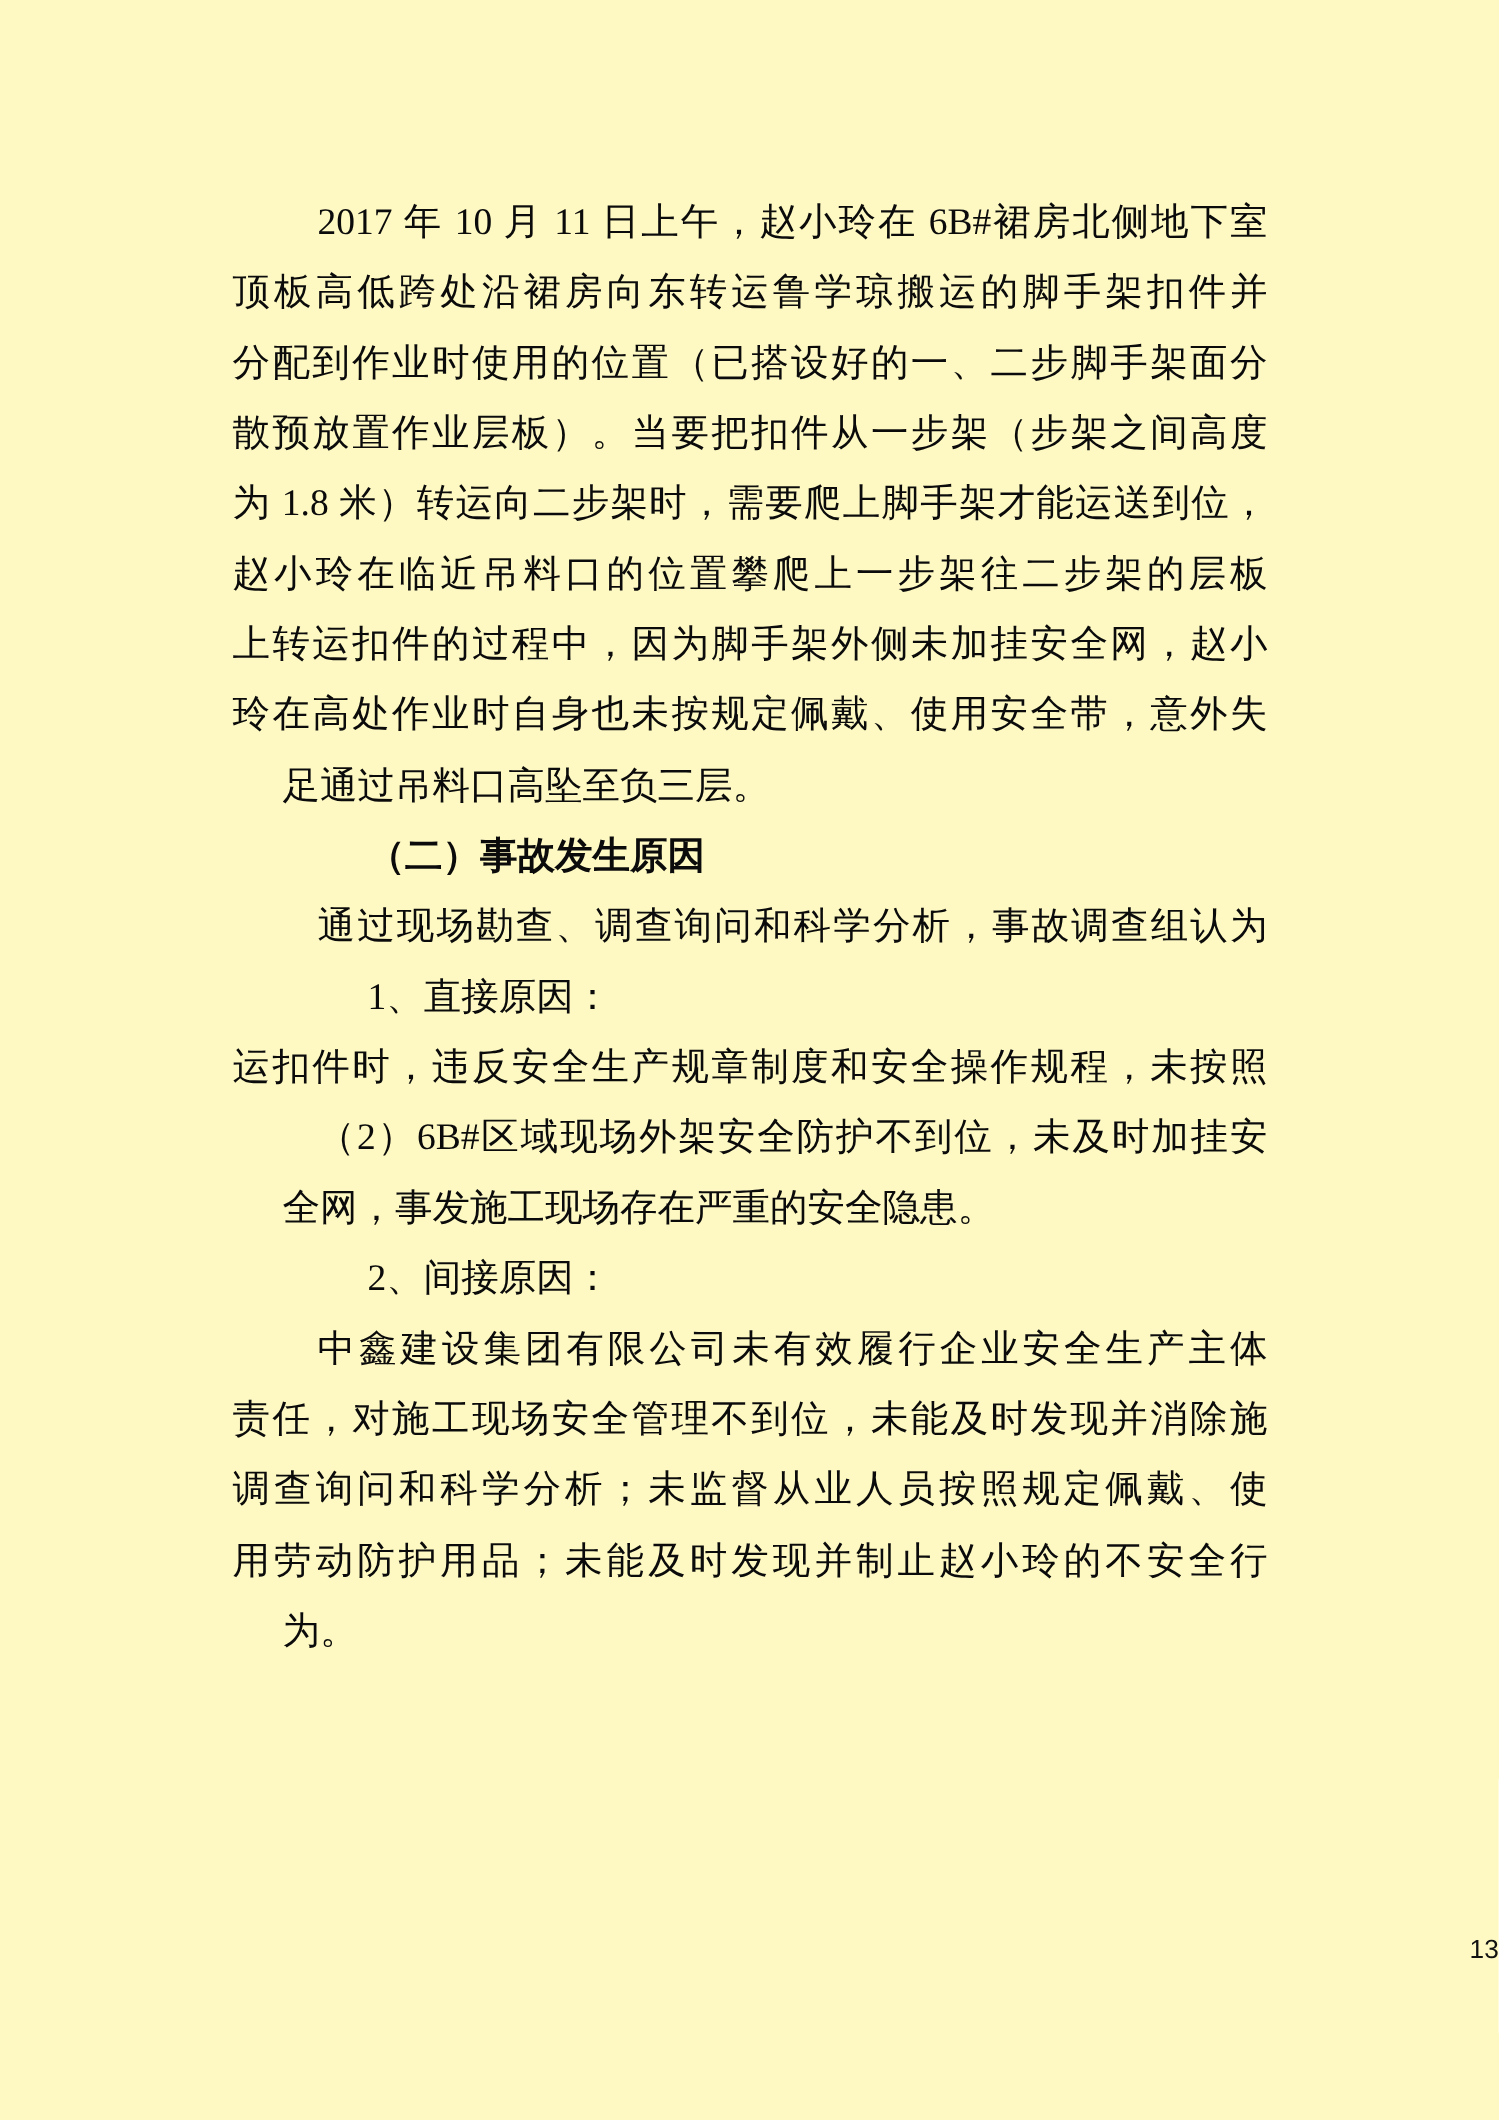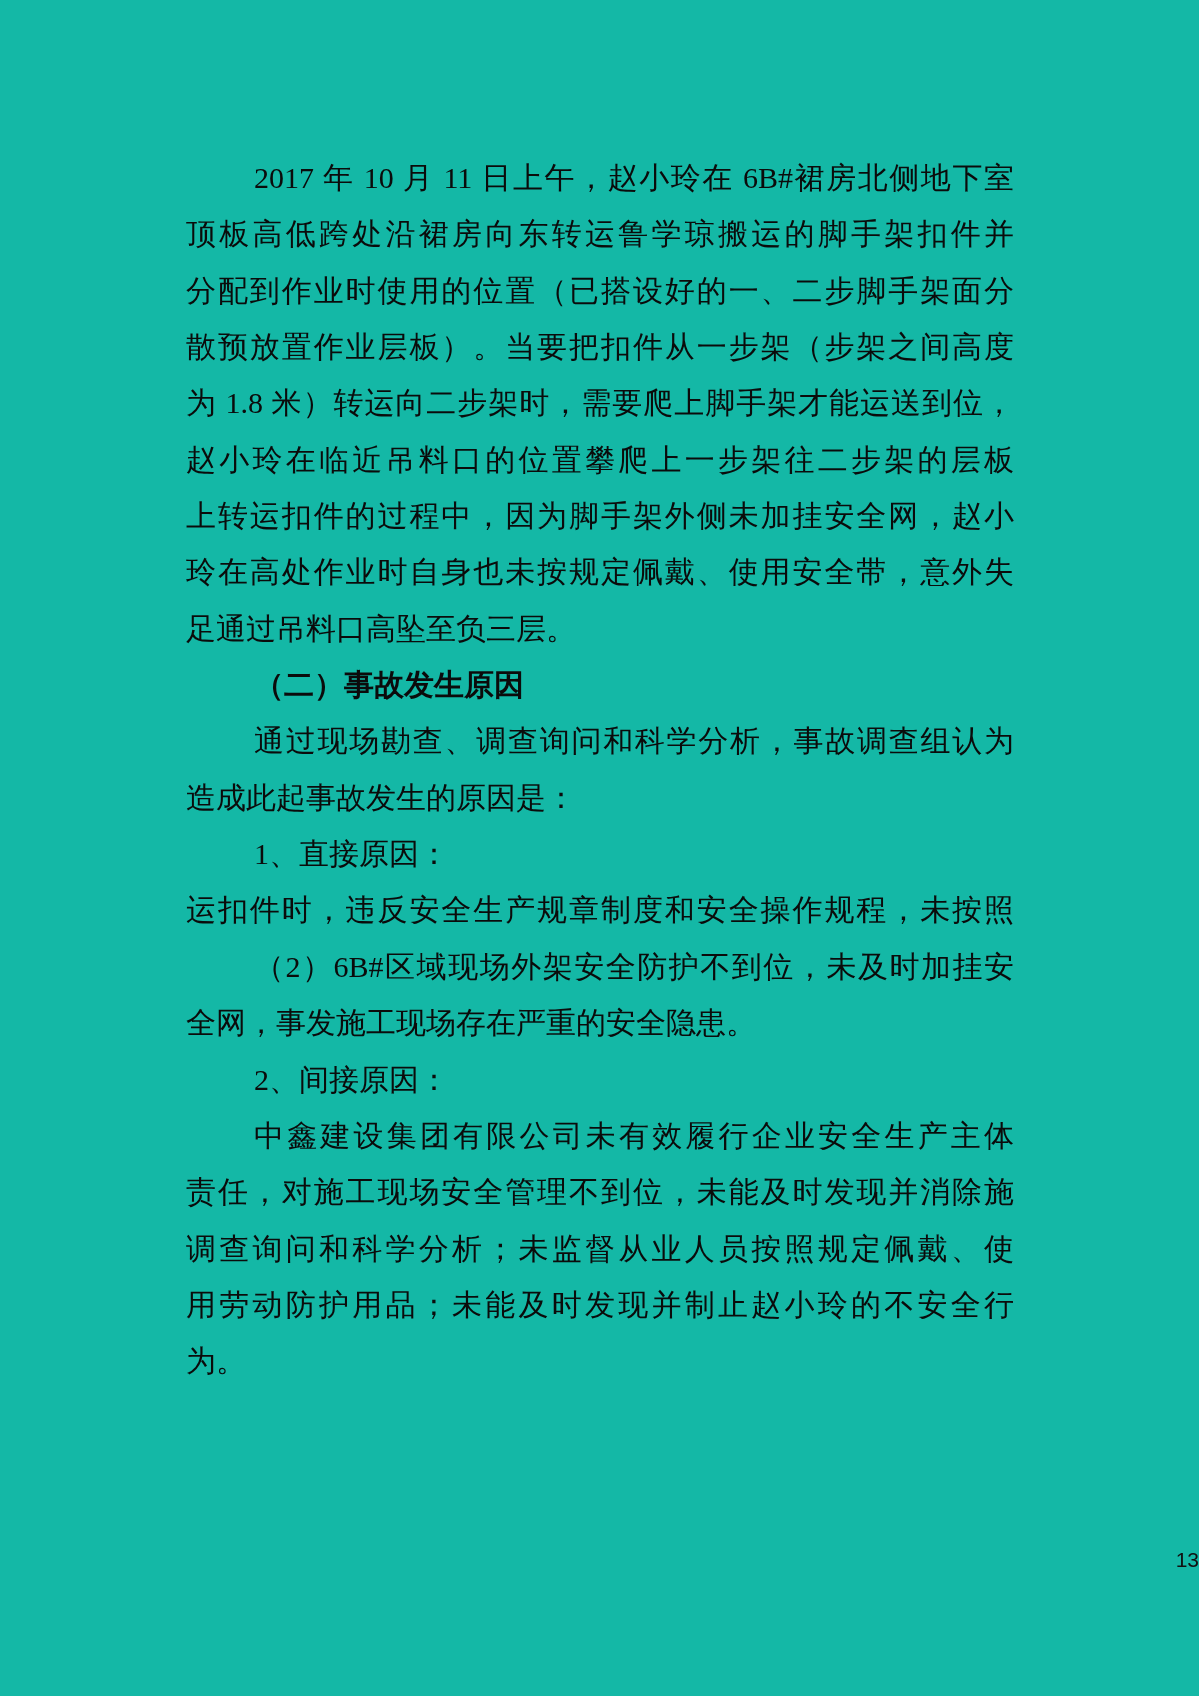--- a/index.html
+++ b/index.html
@@ -4,21 +4,21 @@
 <style>
   html, body {
     margin: 0;
     padding: 0;
     background: #ffffff;
   }
   .page {
     position: relative;
     width: 1199px;
     height: 1696px;
-    background: #14b8a6;
+    background: #fef9c3;
     overflow: hidden;
     font-family: "Liberation Serif", "DejaVu Serif", serif;
     color: #0b0b0b;
   }
   .textblock {
     position: absolute;
     left: 186px;
     top: 150px;
     width: 828px;
   }
@@ -32,20 +32,21 @@
     overflow: hidden;
     white-space: normal;
     word-break: keep-all;
   }
   .line.ind {
     text-indent: 68px;
   }
   .line.end {
     text-align: left;
     text-align-last: left;
+    margin-left: 40px;
   }
   .line.heading {
     font-weight: 700;
     text-align: center;
   }
   .page-number {
     position: absolute;
     left: 0;
     right: 0;
     top: 1547px;
@@ -66,21 +67,20 @@
     <div class="line">顶板高低跨处沿裙房向东转运鲁学琼搬运的脚手架扣件并</div>
     <div class="line">分配到作业时使用的位置（已搭设好的一、二步脚手架面分</div>
     <div class="line">散预放置作业层板）。当要把扣件从一步架（步架之间高度</div>
     <div class="line">为 1.8 米）转运向二步架时，需要爬上脚手架才能运送到位，</div>
     <div class="line">赵小玲在临近吊料口的位置攀爬上一步架往二步架的层板</div>
     <div class="line">上转运扣件的过程中，因为脚手架外侧未加挂安全网，赵小</div>
     <div class="line">玲在高处作业时自身也未按规定佩戴、使用安全带，意外失</div>
     <div class="line end">足通过吊料口高坠至负三层。</div>
     <div class="line ind end heading">（二）事故发生原因</div>
     <div class="line ind">通过现场勘查、调查询问和科学分析，事故调查组认为</div>
-    <div class="line end">造成此起事故发生的原因是：</div>
     <div class="line ind end">1、直接原因：</div>
     <div class="line">运扣件时，违反安全生产规章制度和安全操作规程，未按照</div>
     <div class="line ind">（2）6B#区域现场外架安全防护不到位，未及时加挂安</div>
     <div class="line end">全网，事发施工现场存在严重的安全隐患。</div>
     <div class="line ind end">2、间接原因：</div>
     <div class="line ind">中鑫建设集团有限公司未有效履行企业安全生产主体</div>
     <div class="line">责任，对施工现场安全管理不到位，未能及时发现并消除施</div>
     <div class="line">调查询问和科学分析；未监督从业人员按照规定佩戴、使</div>
     <div class="line">用劳动防护用品；未能及时发现并制止赵小玲的不安全行</div>
     <div class="line end">为。</div>

